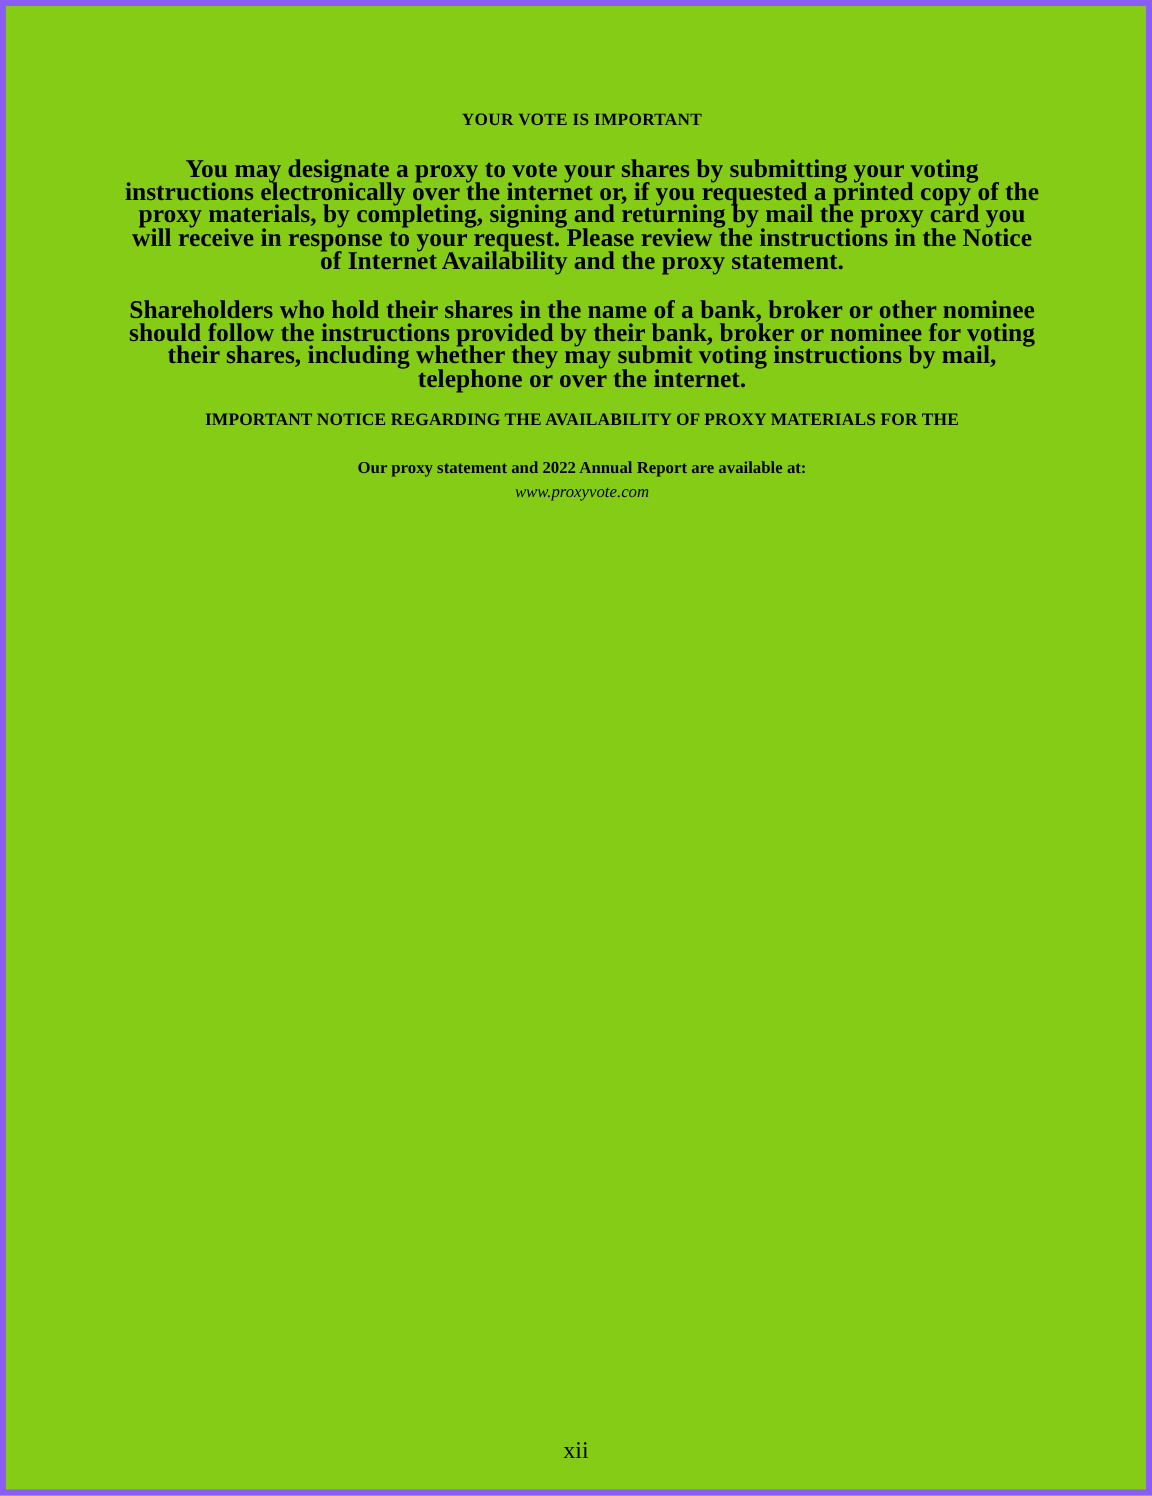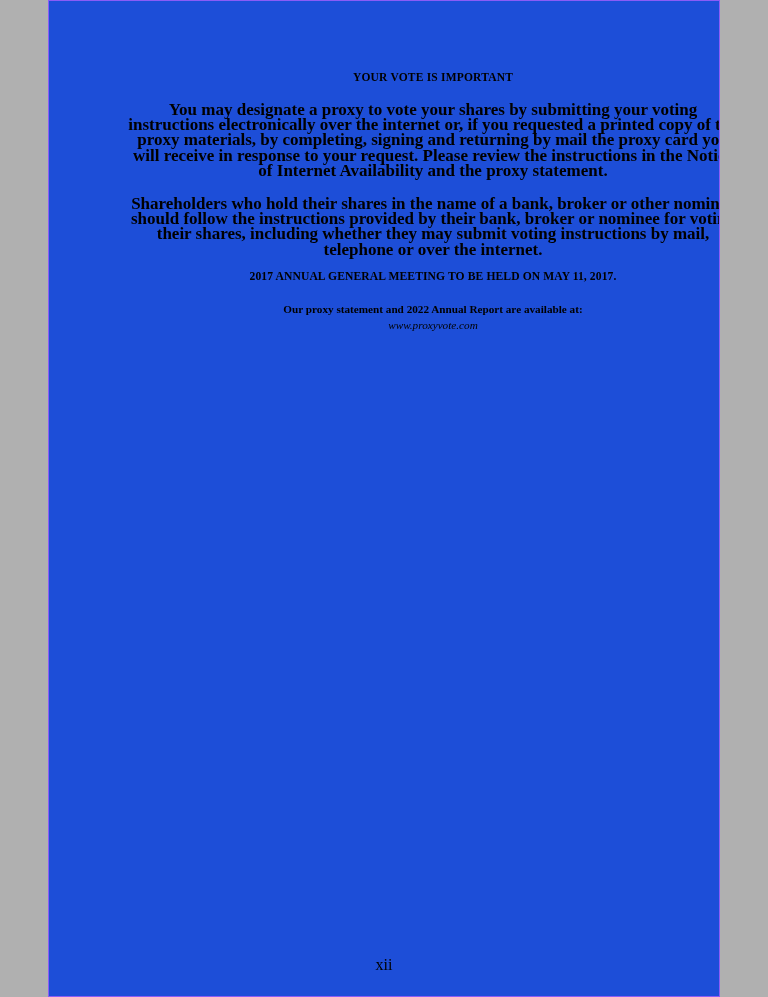--- a/index.html
+++ b/index.html
@@ -5,25 +5,25 @@
   html, body {
     margin: 0;
     padding: 0;
     background: #b0b0b0;
   }
   body {
     font-family: "Liberation Serif", serif;
   }
   .page {
     position: relative;
-    width: 672px;
+    width: 768px;
     height: 997px;
     margin: 0 auto;
-    background: #1d4ed8;
-    border: 1px solid #8b5cf6;
+    background: #84cc16;
+    border: 4px solid #8b5cf6;
     box-sizing: border-box;
     overflow: hidden;
   }
   .content {
     position: absolute;
     left: 74px;
     top: 70px;
     width: 620px;
   }
   .block {
@@ -82,21 +82,21 @@
 <div class="page">
   <div class="content">
 
     <div class="block title">YOUR VOTE IS IMPORTANT</div>
 
     <div class="block para para-1">You may designate a proxy to vote your shares by submitting your voting instructions electronically over the internet or, if you requested a printed copy of the proxy materials, by completing, signing and returning by mail the proxy card you will receive in response to your request. Please review the instructions in the Notice of Internet Availability and the proxy statement.</div>
 
     <div class="block para para-2">Shareholders who hold their shares in the name of a bank, broker or other nominee should follow the instructions provided by their bank, broker or nominee for voting their shares, including whether they may submit voting instructions by mail, telephone or over the internet.</div>
 
     <div class="block notice">
-      <div>2017 ANNUAL GENERAL MEETING TO BE HELD ON MAY 11, 2017.</div>
+      <div>IMPORTANT NOTICE REGARDING THE AVAILABILITY OF PROXY MATERIALS FOR THE</div>
     </div>
 
     <div class="block avail">
       <div>Our proxy statement and 2022 Annual Report are available at:</div>
       <div class="url">www.proxyvote.com</div>
     </div>
 
   </div>
 
   <div class="page-number">xii</div>

